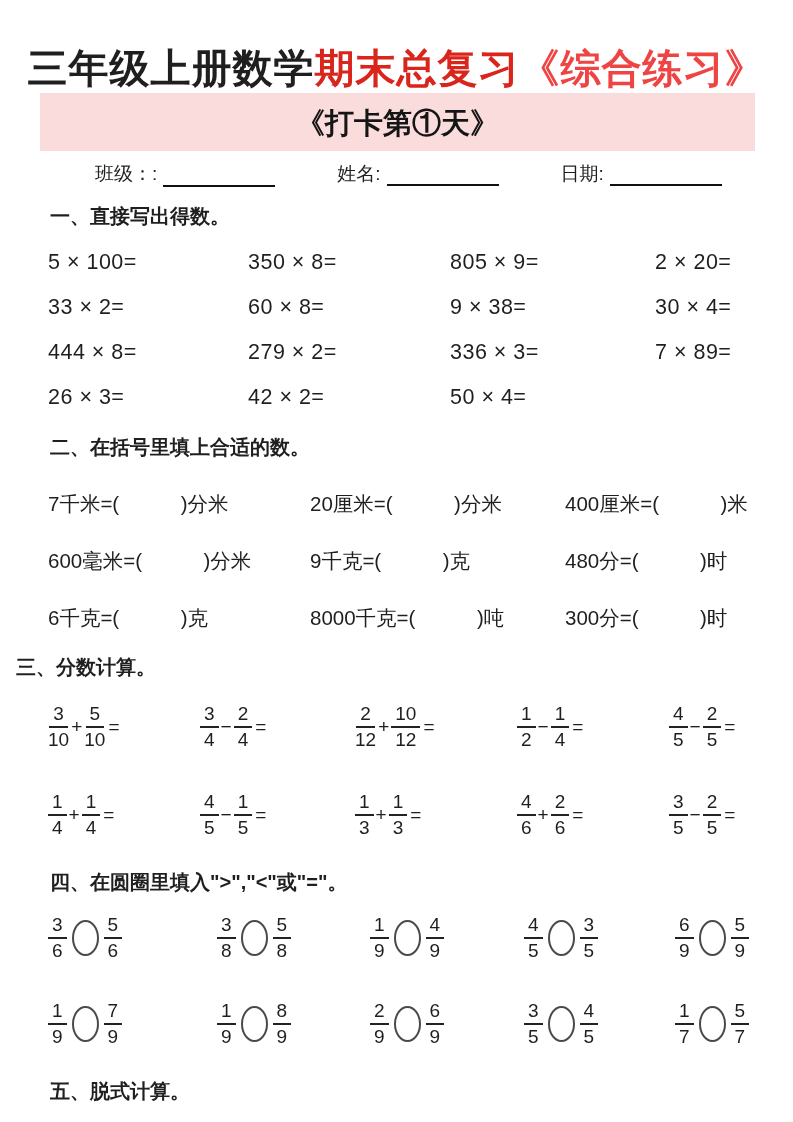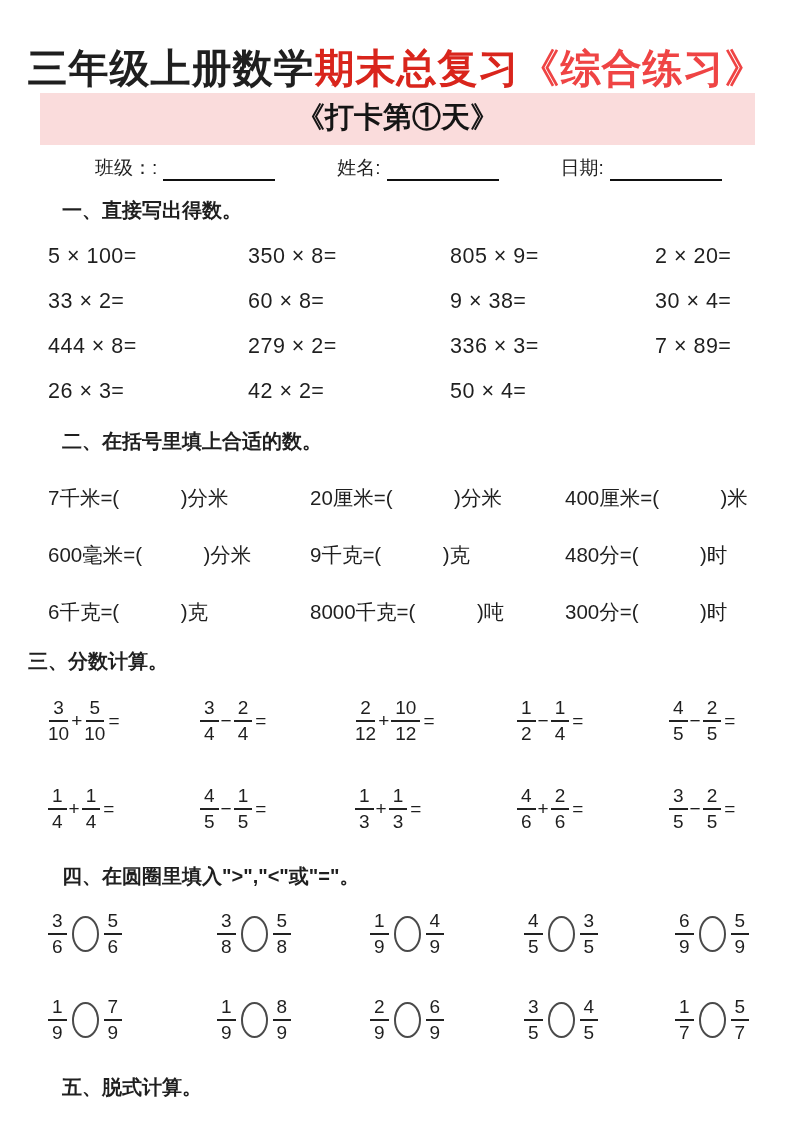--- a/index.html
+++ b/index.html
@@ -28,46 +28,46 @@
   .t-blue { color:#ef4444; }
 
   
   .banner {
     margin:3px 38px 0 40px;
     background:#fadcdc;
     text-align:center;
     font-size:29px;
     font-weight:bold;
     font-family:"DejaVu Serif","Liberation Serif",serif;
-    padding:5px 0 7px 0;
+    padding:11px 0 7px 0;
     color:#151515;
   }
 
   
   .fields {
     display:flex;
     align-items:flex-end;
     margin:10px 0 0 95px;
     font-size:19px;
   }
   .field { display:flex; align-items:flex-end; }
   .field .blank {
     display:inline-block;
     width:112px; height:24px;
     border-bottom:2px solid #111;
     margin-left:6px;
   }
-  .field + .field { margin-left:62px; }
+  .field + .field { margin-left:62px;align-items:center; }
 
   
   .sec-title {
     font-size:20px;
     font-weight:700;
     padding-left:46px;
-    margin:16px;
+    margin:4px;
   }
 
   
   .s1-row {
     display:grid;
     grid-template-columns:200px 202px 205px 1fr;
     padding-left:48px;
     font-size:21.5px;
     margin-top:20px;
     letter-spacing:0.5px;

